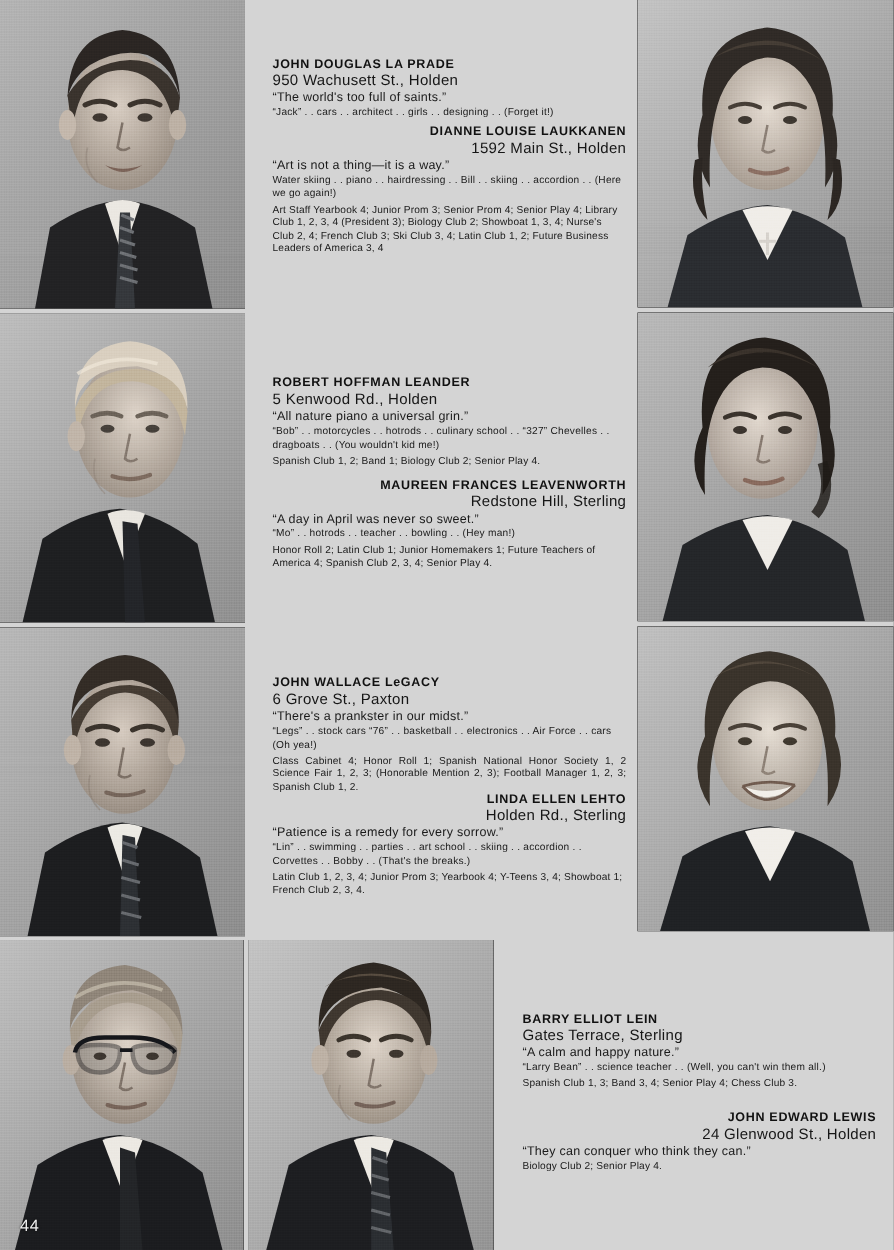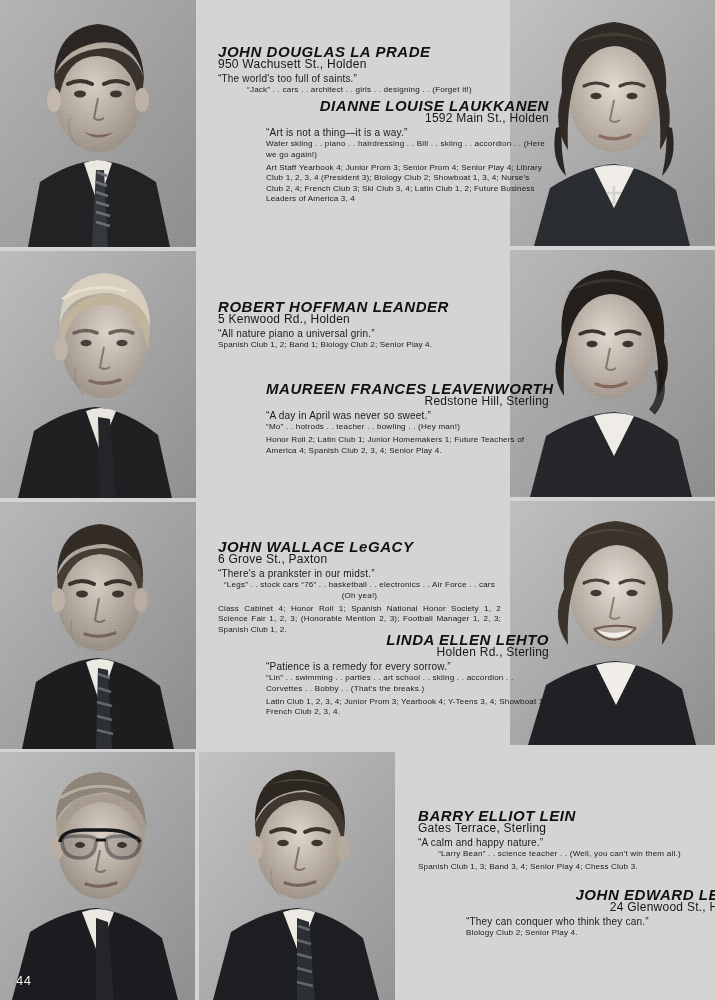--- a/index.html
+++ b/index.html
@@ -36,56 +36,54 @@
   .photo svg { display: block; width: 100%; height: 100%; }
 
   
   .entry {
     position: absolute;
     font-size: 8.1px;
     line-height: 10.4px;
     letter-spacing: .18px;
   }
   .entry .ename {
-    font-size: 15px;
+    font-size: 10px;
     line-height: 12.4px;
     letter-spacing: .55px;
     font-weight: 700;
     color: #111;
     white-space: nowrap;
-    font-style: italic;
   }
   .entry .eaddr {
     font-size: 12px;
     line-height: 12px;
     letter-spacing: .25px;
     color: #161616;
     white-space: nowrap;
     margin-bottom: 3px;
   }
   .entry .equote {
     font-size: 10px;
     line-height: 11px;
     letter-spacing: .2px;
     margin-bottom: 1px;
   }
   .entry .elikes {
     font-size: 8.1px;
     line-height: 10.6px;
     letter-spacing: .2px;
     margin-bottom: 2px;
-    text-align: center;
   }
   .entry .eacts {
     font-size: 8.1px;
     line-height: 10.6px;
     letter-spacing: .15px;
     text-align: justify;
   }
-  .entry.right { text-align: right; margin-left: 48px; }
+  .entry.right { text-align: right; }
   .entry.right .equote,
   .entry.right .elikes,
   .entry.right .eacts { text-align: left; }
 
   
   .page-number {
     position: absolute;
     left: 16px;
     bottom: 12px;
     color: #efefef;
@@ -369,20 +367,21 @@
     <div class="eaddr">1592 Main St., Holden</div>
     <div class="equote">“Art is not a thing—it is a way.”</div>
     <div class="elikes">Water skiing . . piano . . hairdressing . . Bill . . skiing . . accordion . . (Here we go again!)</div>
     <div class="eacts">Art Staff Yearbook 4; Junior Prom 3; Senior Prom 4; Senior Play 4; Library Club 1, 2, 3, 4 (President 3); Biology Club 2; Showboat 1, 3, 4; Nurse's Club 2, 4; French Club 3; Ski Club 3, 4; Latin Club 1, 2; Future Business Leaders of America 3, 4</div>
   </div>
 
   <div class="entry" style="left:218px; top:301px; width:283px;">
     <div class="ename">ROBERT HOFFMAN LEANDER</div>
     <div class="eaddr">5 Kenwood Rd., Holden</div>
     <div class="equote">“All nature piano a universal grin.”</div>
+    <div class="elikes">“Bob” . . motorcycles . . hotrods . . culinary school . . “327” Chevelles . . dragboats . . (You wouldn't kid me!)</div>
     <div class="eacts">Spanish Club 1, 2; Band 1; Biology Club 2; Senior Play 4.</div>
   </div>
 
   <div class="entry right" style="left:218px; top:383px; width:283px;">
     <div class="ename">MAUREEN FRANCES LEAVENWORTH</div>
     <div class="eaddr">Redstone Hill, Sterling</div>
     <div class="equote">“A day in April was never so sweet.”</div>
     <div class="elikes">“Mo” . . hotrods . . teacher . . bowling . . (Hey man!)</div>
     <div class="eacts">Honor Roll 2; Latin Club 1; Junior Homemakers 1; Future Teachers of America 4; Spanish Club 2, 3, 4; Senior Play 4.</div>
   </div>

